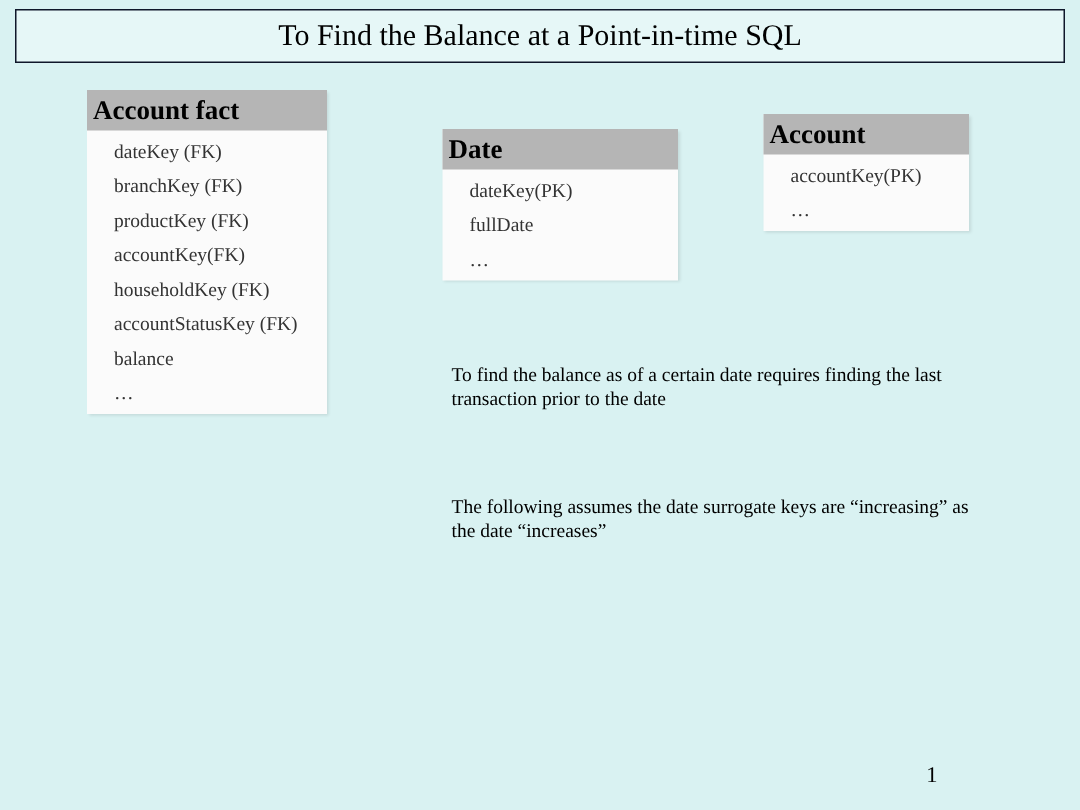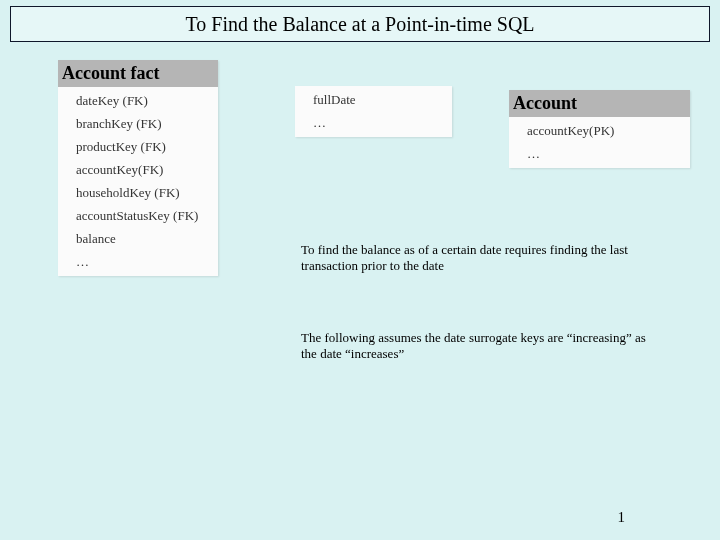--- a/index.html
+++ b/index.html
@@ -41,21 +41,21 @@
     color: #333;
   }
   .table-rows div {
     margin-bottom: 7px;
   }
   .table-rows div:last-child {
     margin-bottom: 2px;
   }
   #box-fact { top: 60px; left: 58px; width: 160px; }
   #box-date { top: 86px; left: 295px; width: 157px; }
-  #box-account { top: 90px; left: 509px; width: 181px; }
+  #box-account { top: 76px; left: 509px; width: 137px; }
   .body-text {
     position: absolute;
     left: 301px;
     width: 350px;
     font-size: 13px;
     line-height: 1.25;
   }
   #para1 { top: 242px; }
   #para2 { top: 330px; }
   .page-num {
@@ -78,21 +78,23 @@
     <div>productKey (FK)</div>
     <div>accountKey(FK)</div>
     <div>householdKey (FK)</div>
     <div>accountStatusKey (FK)</div>
     <div>balance</div>
     <div>…</div>
   </div>
 </div>
 
 <div id="box-date" class="table-box">
+  <div class="table-header">Date</div>
   <div class="table-rows">
+    <div>dateKey(PK)</div>
     <div>fullDate</div>
     <div>…</div>
   </div>
 </div>
 
 <div id="box-account" class="table-box">
   <div class="table-header">Account</div>
   <div class="table-rows">
     <div>accountKey(PK)</div>
     <div>…</div>

